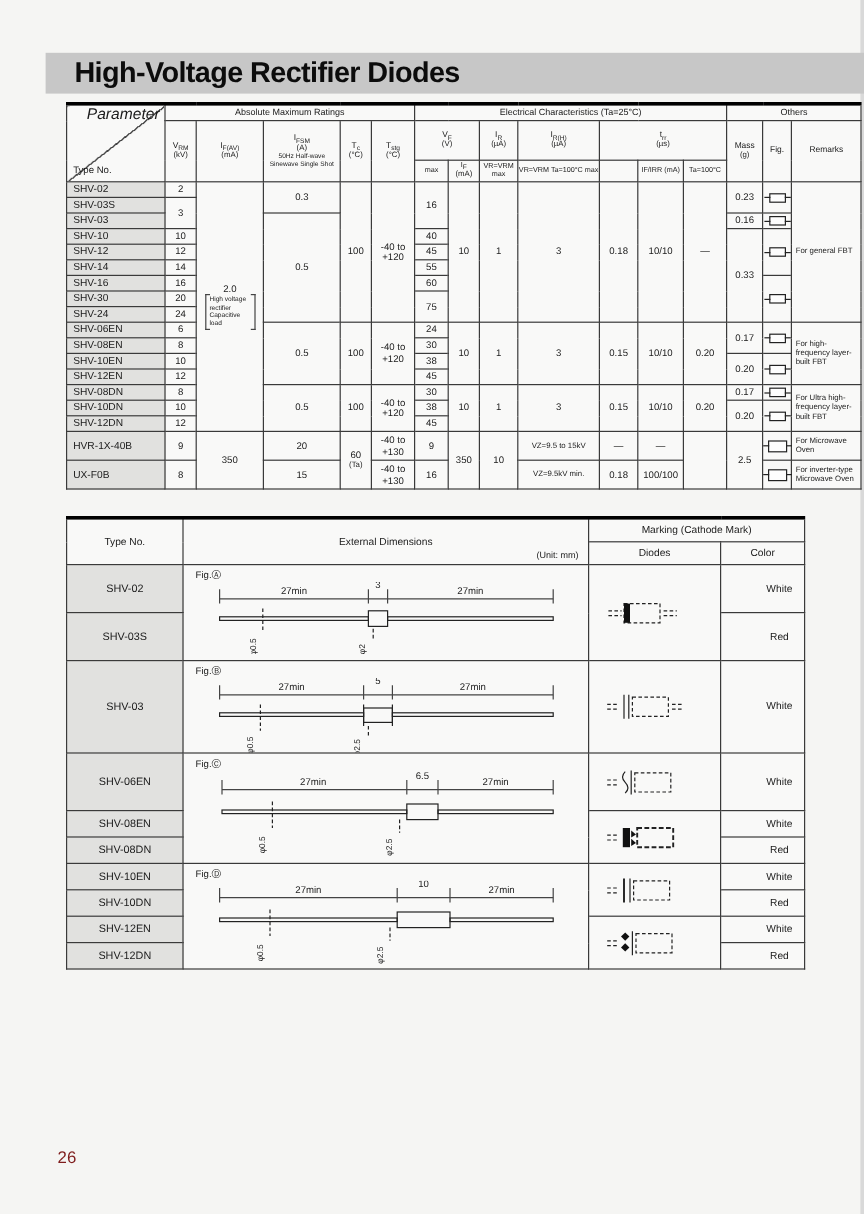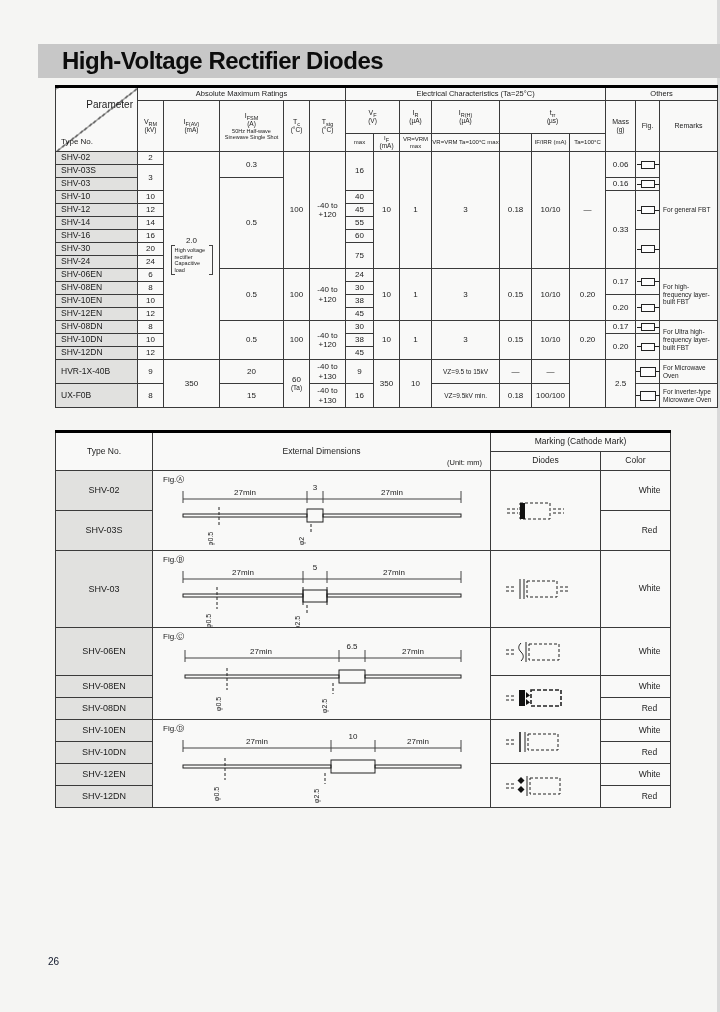--- a/index.html
+++ b/index.html
@@ -23,21 +23,21 @@
   #t1 .h2row td{font-size:7px;height:32px;}
   #t1 .h3row td{font-size:6px;height:17px;}
   #t1 .dr{height:13px;}
   #t1 .dr2{height:24px;}
   .ty{background:#e1e1df;text-align:left;padding-left:5px;font-size:8.5px;white-space:nowrap;}
   sub{font-size:5.5px;line-height:0;}
   .unit{display:block;font-size:6.5px;}
   .tiny{display:block;font-size:5.5px;line-height:1.1;color:#222;}
   .diag{position:relative;background:
      linear-gradient(to bottom right, transparent calc(50% - 0.6px), #444 calc(50% - 0.6px), #444 calc(50% + 0.6px), transparent calc(50% + 0.6px));}
-  .diag .p1{position:absolute;top:11px;right:4px;font-size:10px;}
+  .diag .p1{position:absolute;top:0;right:4px;font-size:13px;font-style:italic;}
   .diag .p2{position:absolute;bottom:5px;left:5px;font-size:8px;}
   .bnote{display:inline-block;position:relative;padding:2px 4px;font-size:5.5px;text-align:left;
          max-width:34px;line-height:1.2;}
   .bnote::before{content:"";position:absolute;left:0;top:0;bottom:0;width:3px;
                  border:1px solid #444;border-right:none;}
   .bnote::after{content:"";position:absolute;right:0;top:0;bottom:0;width:3px;
                 border:1px solid #444;border-left:none;}
   .figc{overflow:visible;}
   .dio{display:inline-block;width:12px;height:6px;border:1px solid #222;position:relative;
        vertical-align:middle;background:#fdfdfd;}
@@ -55,21 +55,21 @@
   .extcell{position:relative;vertical-align:top;text-align:left;text-decoration:underline;}
   .figlab{position:absolute;top:4px;left:10px;font-size:8px;}
   .extcell svg{display:block;margin:14px auto 0 auto;}
   .dim-line{stroke:#444;stroke-width:1;fill:none;}
   .comp{stroke:#222;stroke-width:1;fill:none;}
   .dimtxt{font-size:8px;fill:#222;text-anchor:middle;font-family:"Liberation Sans",sans-serif;}
   .phitxt{font-size:7px;fill:#222;text-anchor:middle;font-family:"Liberation Sans",sans-serif;}
   .patcell svg{display:block;margin:0 auto;}
   .colorcell{font-size:8.5px;padding-left:28px;}
 
-  .pageno{position:absolute;left:48px;top:956px;font-size:10px;color:#0f172a;}
+  .pageno{position:absolute;left:48px;top:956px;font-size:14px;color:#7f1d1d;}
 </style>
 </head>
 <body>
 
 <div class="page">
   <div class="right-strip"></div>
 
   <div class="titlebar">
     <span class="ttl">High-Voltage Rectifier Diodes</span>
   </div>
@@ -138,21 +138,21 @@
       <td rowspan="2"><span>0.3</span></td>
       <td rowspan="9"><span>100</span></td>
       <td rowspan="9"><span>-40 to +120</span></td>
       <td rowspan="3"><span>16</span></td>
       <td rowspan="9"><span>10</span></td>
       <td rowspan="9"><span>1</span></td>
       <td rowspan="9"><span>3</span></td>
       <td rowspan="9"><span>0.18</span></td>
       <td rowspan="9"><span>10/10</span></td>
       <td rowspan="9"><span>—</span></td>
-      <td rowspan="2"><span>0.06</span></td>
+      <td rowspan="2"><span>0.23</span></td>
       <td rowspan="2" class="figc"><span class="dio"></span></td>
       <td rowspan="9" class="rem"><span>For general FBT</span></td>
     </tr>
 
     <tr class="dr">
       <td class="ty"><span>SHV-03S</span></td>
       <td rowspan="2"><span>3</span></td>
     </tr>
 
     <tr class="dr">

